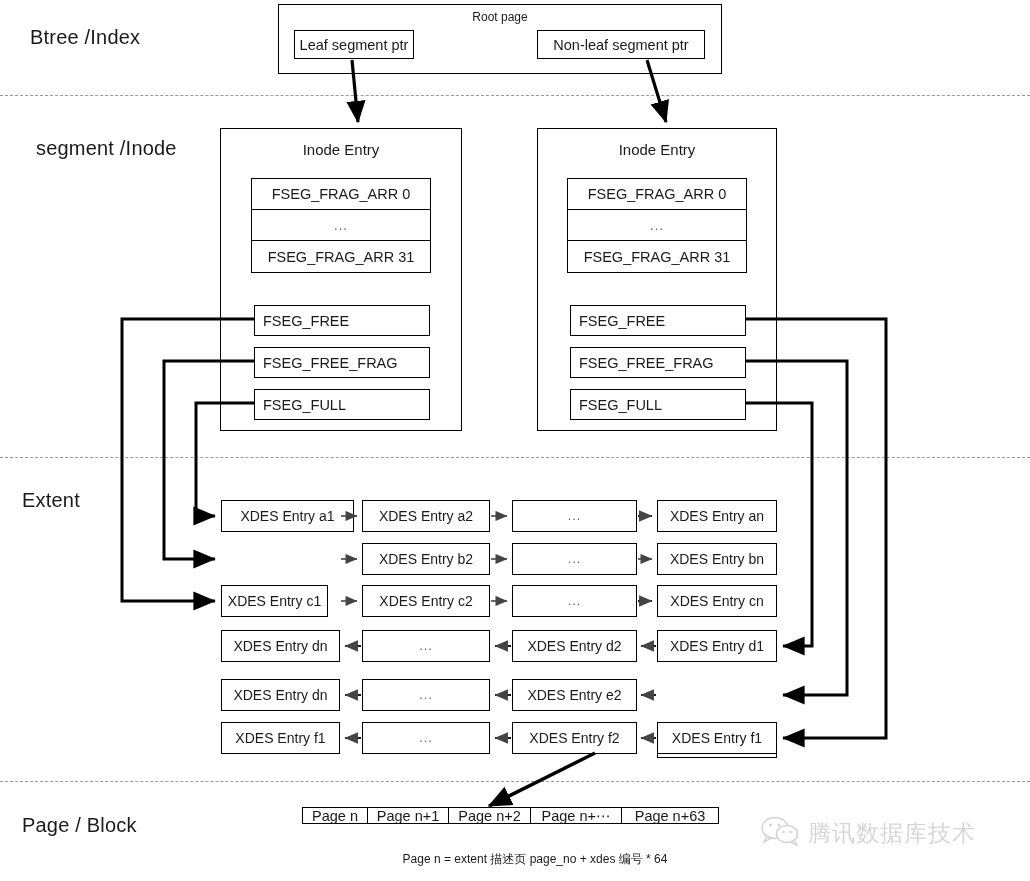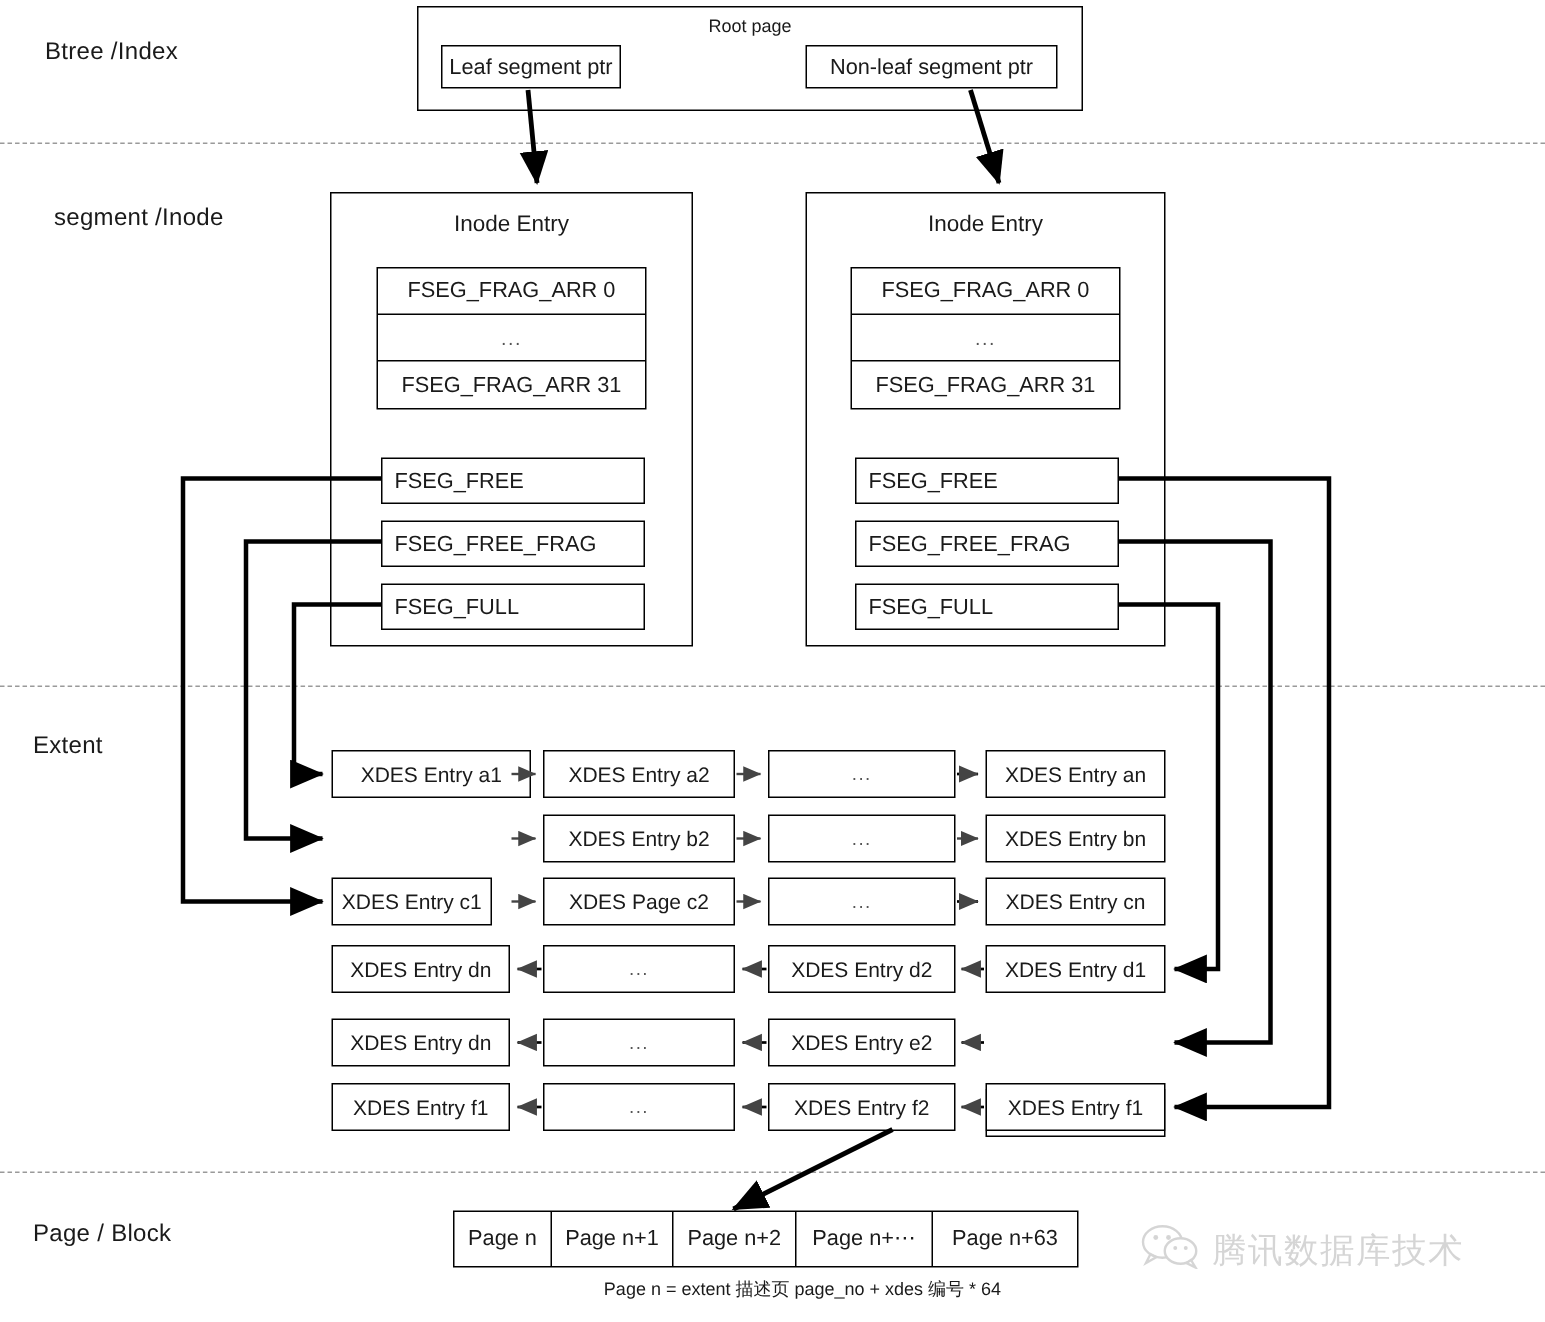--- a/index.html
+++ b/index.html
@@ -1,20 +1,20 @@
 <!DOCTYPE html>
 <html><head>
 <meta charset="utf-8">
 <style>
   html,body{margin:0;padding:0;background:#ffffff;}
   body{font-family:"Liberation Sans","DejaVu Sans",sans-serif;color:#222;}
   #canvas{position:relative;width:1030px;height:881px;background:#fff;overflow:hidden;}
 
   
-  .section-label{position:absolute;font-size:16px;color:#1a1a1a;white-space:nowrap;letter-spacing:.2px;}
+  .section-label{position:absolute;font-size:20px;color:#1a1a1a;white-space:nowrap;letter-spacing:.2px;}
   .divider{position:absolute;left:0;width:1030px;height:0;border-top:1.5px dashed #9a9a9a;}
 
   .box{position:absolute;box-sizing:border-box;border:1.2px solid #000;background:#fff;
        display:flex;align-items:center;justify-content:center;font-size:14.5px;color:#1a1a1a;white-space:nowrap;}
   .box.left{justify-content:flex-start;padding-left:8px;}
 
   
   #root-page{left:278px;top:4px;width:444px;height:70px;display:block;}
   #root-page .title{position:absolute;left:0;right:0;top:5px;text-align:center;font-size:12px;}
   #leaf-ptr{left:294px;top:30px;width:120px;height:29px;}
@@ -32,21 +32,21 @@
   .frag-row:last-child{border-bottom:none;}
   .frag-row.ellip{font-size:13px;color:#555;letter-spacing:1px;}
 
   .fseg{height:31px;}
 
   
   .xdes{height:32px;font-size:14px;}
   .xdes.ellip{color:#555;font-size:12.5px;letter-spacing:1px;}
 
   
-  #page-row{position:absolute;left:302px;top:807px;height:38px;display:flex;border:1.2px solid #000;box-sizing:border-box;background:#fff;}
+  #page-row{position:absolute;left:302px;top:807px;height:17px;display:flex;border:1.2px solid #000;box-sizing:border-box;background:#fff;}
   #page-row .cell{box-sizing:border-box;border-right:1.2px solid #000;display:flex;align-items:center;justify-content:center;
                   font-size:14.5px;color:#1a1a1a;padding:0 8px;white-space:nowrap;}
   #page-row .cell:last-child{border-right:none;}
   #page-caption{position:absolute;left:0;width:1030px;top:851px;text-align:center;font-size:12px;color:#1a1a1a;margin-left:20px;}
 
   
   #watermark{position:absolute;left:760px;top:816px;display:flex;align-items:center;gap:8px;opacity:.30;}
   #watermark .wm-text{font-size:23px;color:#777;letter-spacing:1px;white-space:nowrap;}
 
   svg.links{position:absolute;left:0;top:0;width:1030px;height:881px;pointer-events:none;}
@@ -98,21 +98,21 @@
   <div class="box xdes" style="left:221px;top:500px;width:133px;">XDES Entry a1</div>
   <div class="box xdes" style="left:362px;top:500px;width:128px;">XDES Entry  a2</div>
   <div class="box xdes ellip" style="left:512px;top:500px;width:125px;">...</div>
   <div class="box xdes" style="left:657px;top:500px;width:120px;">XDES Entry an</div>
 
   <div class="box xdes" style="left:362px;top:543px;width:128px;">XDES Entry  b2</div>
   <div class="box xdes ellip" style="left:512px;top:543px;width:125px;">...</div>
   <div class="box xdes" style="left:657px;top:543px;width:120px;">XDES Entry bn</div>
 
   <div class="box xdes" style="left:221px;top:585px;width:107px;">XDES Entry c1</div>
-  <div class="box xdes" style="left:362px;top:585px;width:128px;">XDES Page  c2</div>
+  <div class="box xdes" style="left:362px;top:585px;width:128px;">XDES Entry  c2</div>
   <div class="box xdes ellip" style="left:512px;top:585px;width:125px;">...</div>
   <div class="box xdes" style="left:657px;top:585px;width:120px;">XDES Entry cn</div>
 
   <div class="box xdes" style="left:221px;top:630px;width:119px;">XDES Entry dn</div>
   <div class="box xdes ellip" style="left:362px;top:630px;width:128px;">...</div>
   <div class="box xdes" style="left:512px;top:630px;width:125px;">XDES Entry  d2</div>
   <div class="box xdes" style="left:657px;top:630px;width:120px;">XDES Entry d1</div>
 
   <div class="box xdes" style="left:221px;top:679px;width:119px;">XDES Entry dn</div>
   <div class="box xdes ellip" style="left:362px;top:679px;width:128px;">...</div>

